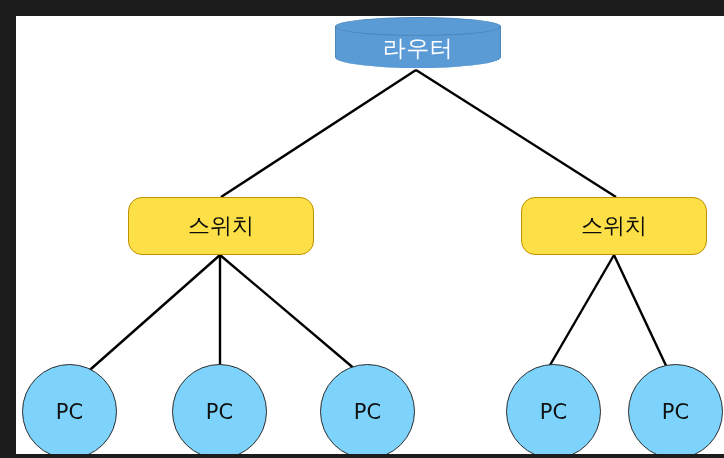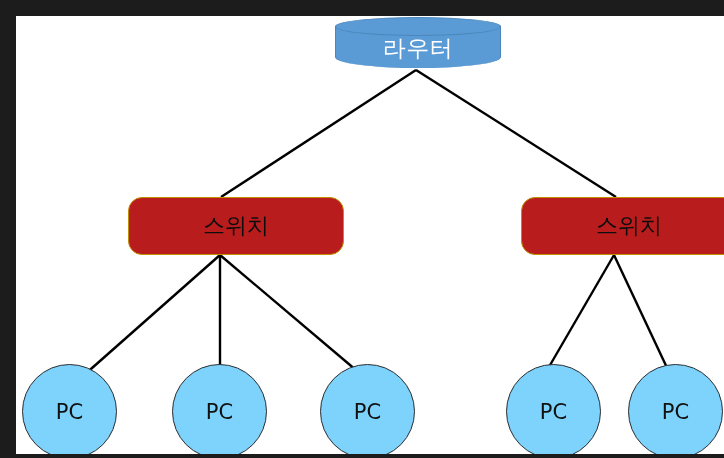--- a/index.html
+++ b/index.html
@@ -85,23 +85,23 @@
     display: flex;
     align-items: center;
     justify-content: center;
     color: #ffffff;
     font-size: 23px;
     letter-spacing: 0.5px;
     z-index: 3;
   }
   
   .node-switch {
-    width: 216px;
+    width: 186px;
     height: 58px;
-    background: #b91c1c;
+    background: #fde047;
     border: 1.4px solid #bf9000;
     border-radius: 14px;
     color: #0d0d0d;
     font-size: 22px;
     z-index: 2;
   }
   #node-switch-left  { left: 112px; top: 181px; }
   #node-switch-right { left: 505px; top: 181px; }
   
   .node-pc {

